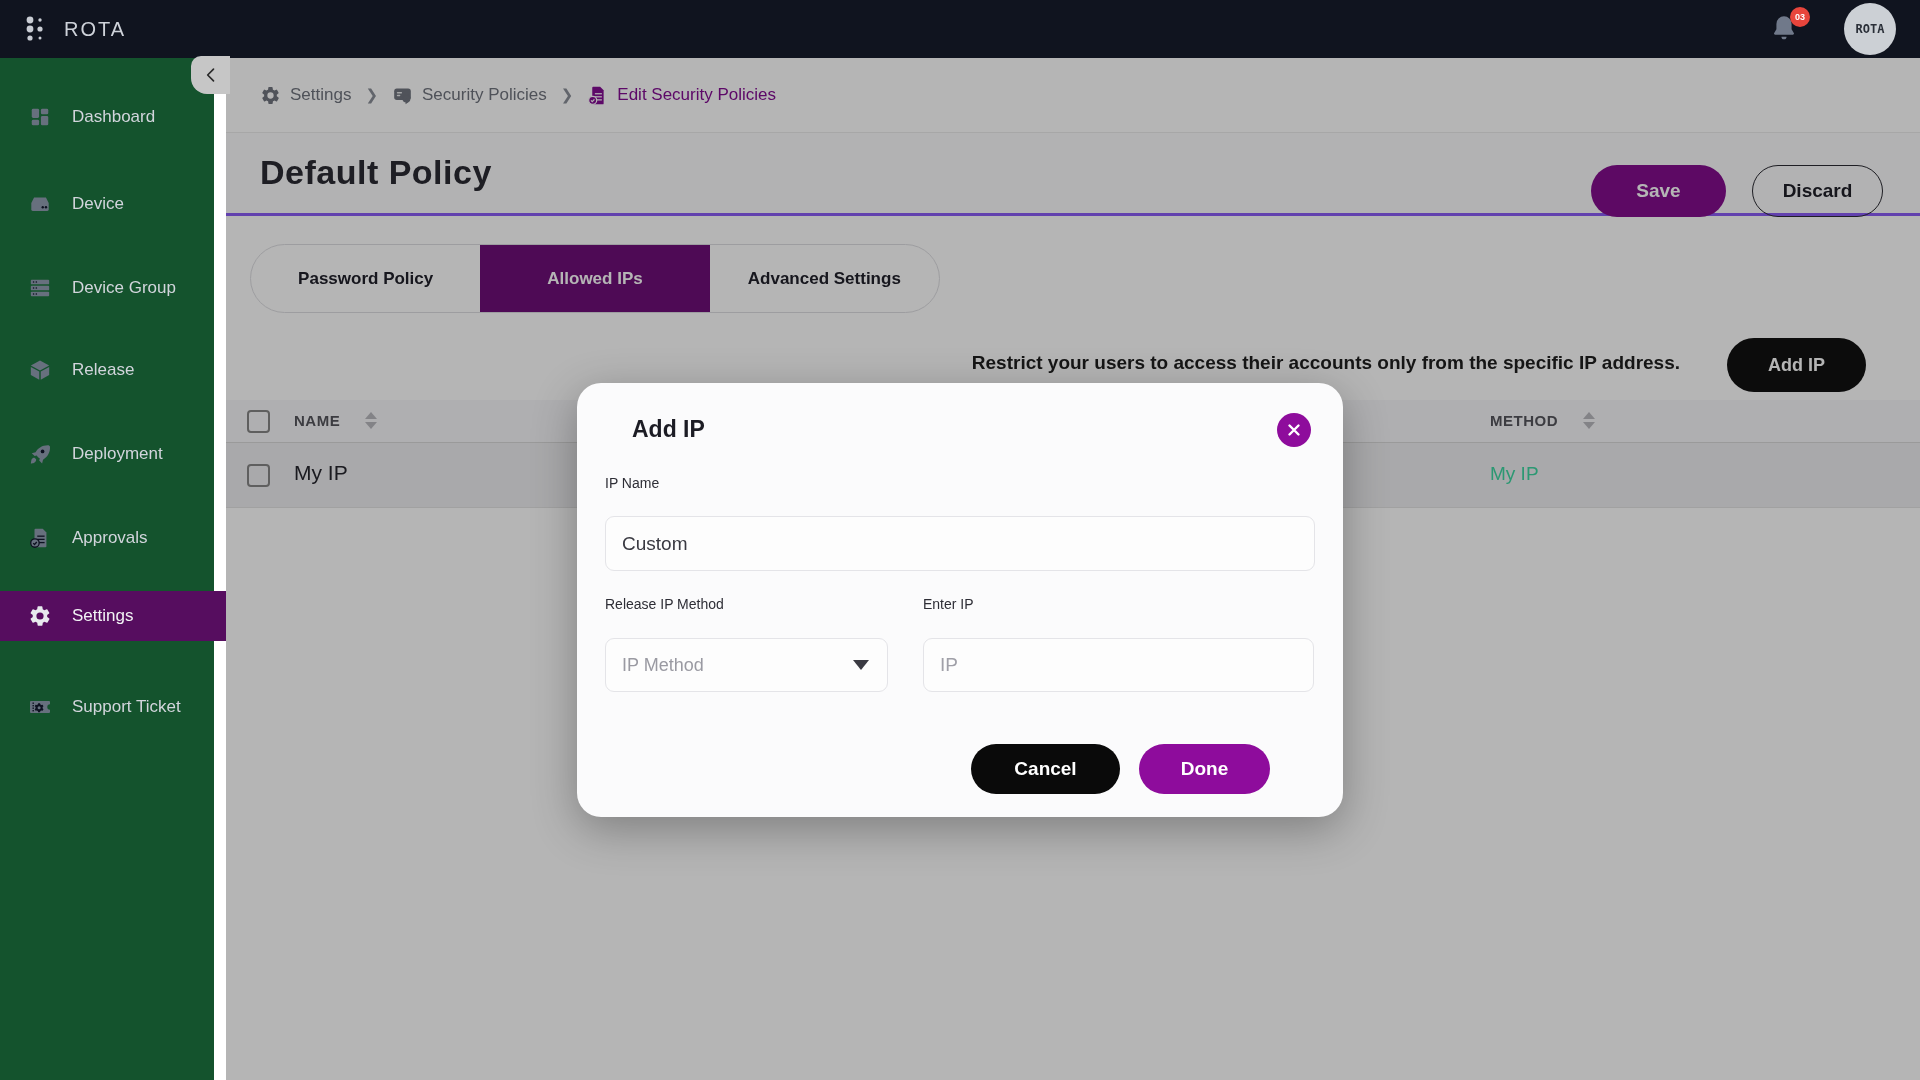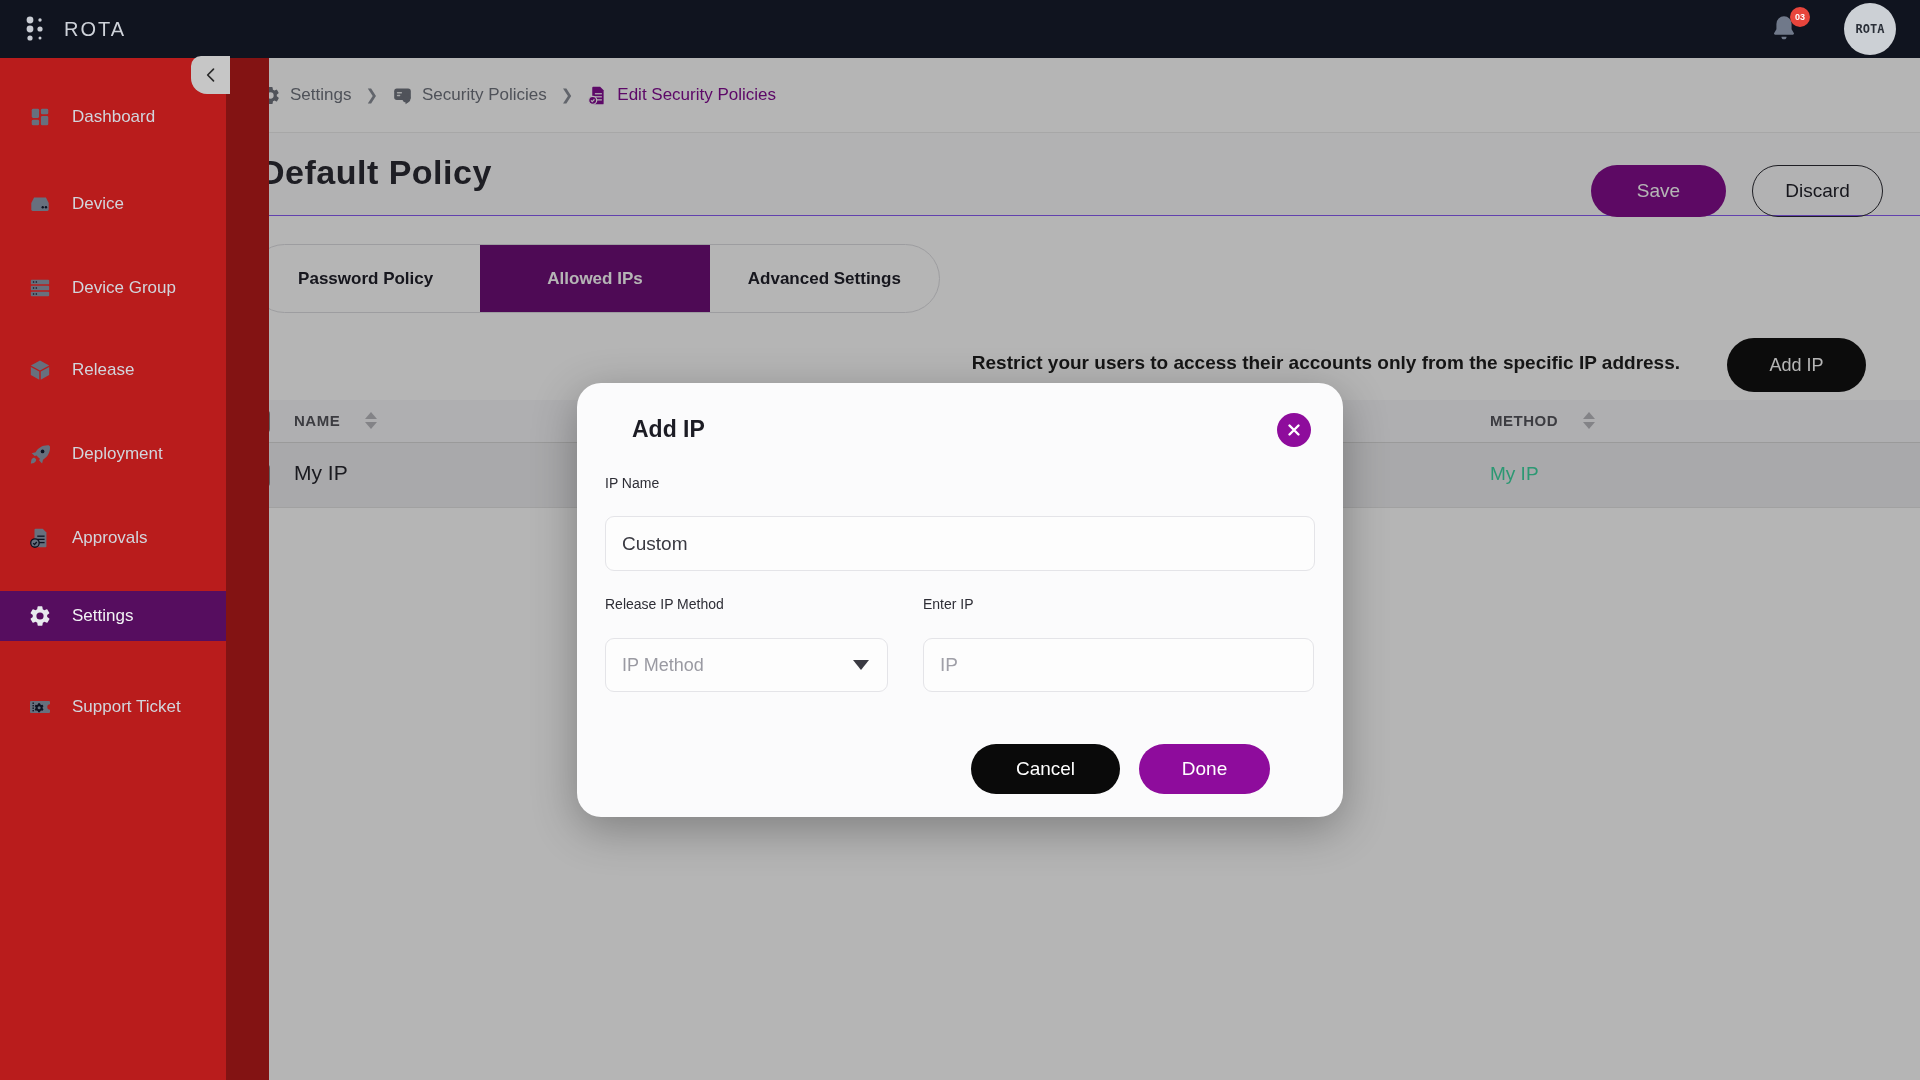--- a/index.html
+++ b/index.html
@@ -17,46 +17,46 @@
   .bell-wrap { position:relative; width:30px; height:32px; color:#70798a; cursor:pointer; }
   .badge { position:absolute; right:-10px; top:-6px; min-width:20px; height:20px;
     background:#e8453c; border-radius:50%; color:#fff; font-size:9px; font-weight:bold;
     display:flex; align-items:center; justify-content:center; }
   .avatar { width:52px; height:52px; border-radius:50%; background:#ccd0d5;
     color:#2a2f38; display:flex; align-items:center; justify-content:center;
     font-family:"DejaVu Sans Mono", monospace; font-size:12px; font-weight:bold;
     letter-spacing:0; cursor:pointer; }
 
   
-  .sidebar { position:absolute; left:0; top:58px; width:269px; height:1022px;
-    background:#b91c1c; z-index:15; }
+  .sidebar { position:absolute; left:0; top:58px; width:214px; height:1022px;
+    background:#14532d; z-index:15; }
   .side-item { position:absolute; left:0; width:226px; height:50px;
     display:flex; align-items:center; gap:20px; padding-left:28px;
     color:#d2d5dc; font-size:17px; cursor:pointer; }
   .side-item .sicon { width:24px; height:24px; color:#67707e; flex:0 0 24px;
     display:flex; align-items:center; justify-content:center; }
   .side-item.active { background:#560d5f; color:#f2f3f5; }
   .side-item.active .sicon { color:#e8e9ee; }
 
   
   .content { position:absolute; left:226px; top:58px; width:1694px; height:1022px;
     background:#ffffff; z-index:1; }
   .crumb-bar { position:absolute; left:0; top:0; width:1694px; height:75px;
     background:#ffffff; border-bottom:1px solid #ececec; display:flex;
     align-items:center; padding-left:34px; gap:14px; font-size:17px; }
   .crumb { display:flex; align-items:center; gap:9px; color:#70747e; cursor:pointer; }
   .crumb .cicon { width:21px; height:21px; display:flex; }
   .crumb.active { color:#830d93; font-weight:500; }
   .crumb-sep { color:#8b8f98; font-size:15px; }
 
   .title-bar { position:absolute; left:0; top:75px; width:1694px; height:83px;
-    background:#fbfbfc; border-bottom:1px solid #8b5cf6; }
+    background:#fbfbfc; border-bottom:3px solid #8b5cf6; }
   .page-title { position:absolute; left:34px; top:20px; font-size:34px;
     font-weight:600; color:#2b2b33; letter-spacing:.5px; }
-  .btn { border:none; cursor:pointer; font-family:inherit; }
+  .btn { border:none; cursor:pointer; font-family:inherit;font-weight:bold; }
   .save-btn { position:absolute; left:1365px; top:32px; width:135px; height:52px;
     border-radius:26px; background:#830e8e; color:#fff; font-size:19px; }
   .discard-btn { position:absolute; left:1526px; top:32px; width:131px; height:52px;
     border-radius:26px; background:transparent; border:1.5px solid #2b2b33;
     color:#1f1f28; font-size:19px; }
 
   .tabs { position:absolute; left:24px; top:186px; width:690px; height:69px;
     border:1px solid #dedee2; border-radius:35px; display:flex; overflow:hidden;
     background:#ffffff; }
   .tab { flex:1; display:flex; align-items:center; justify-content:center;

